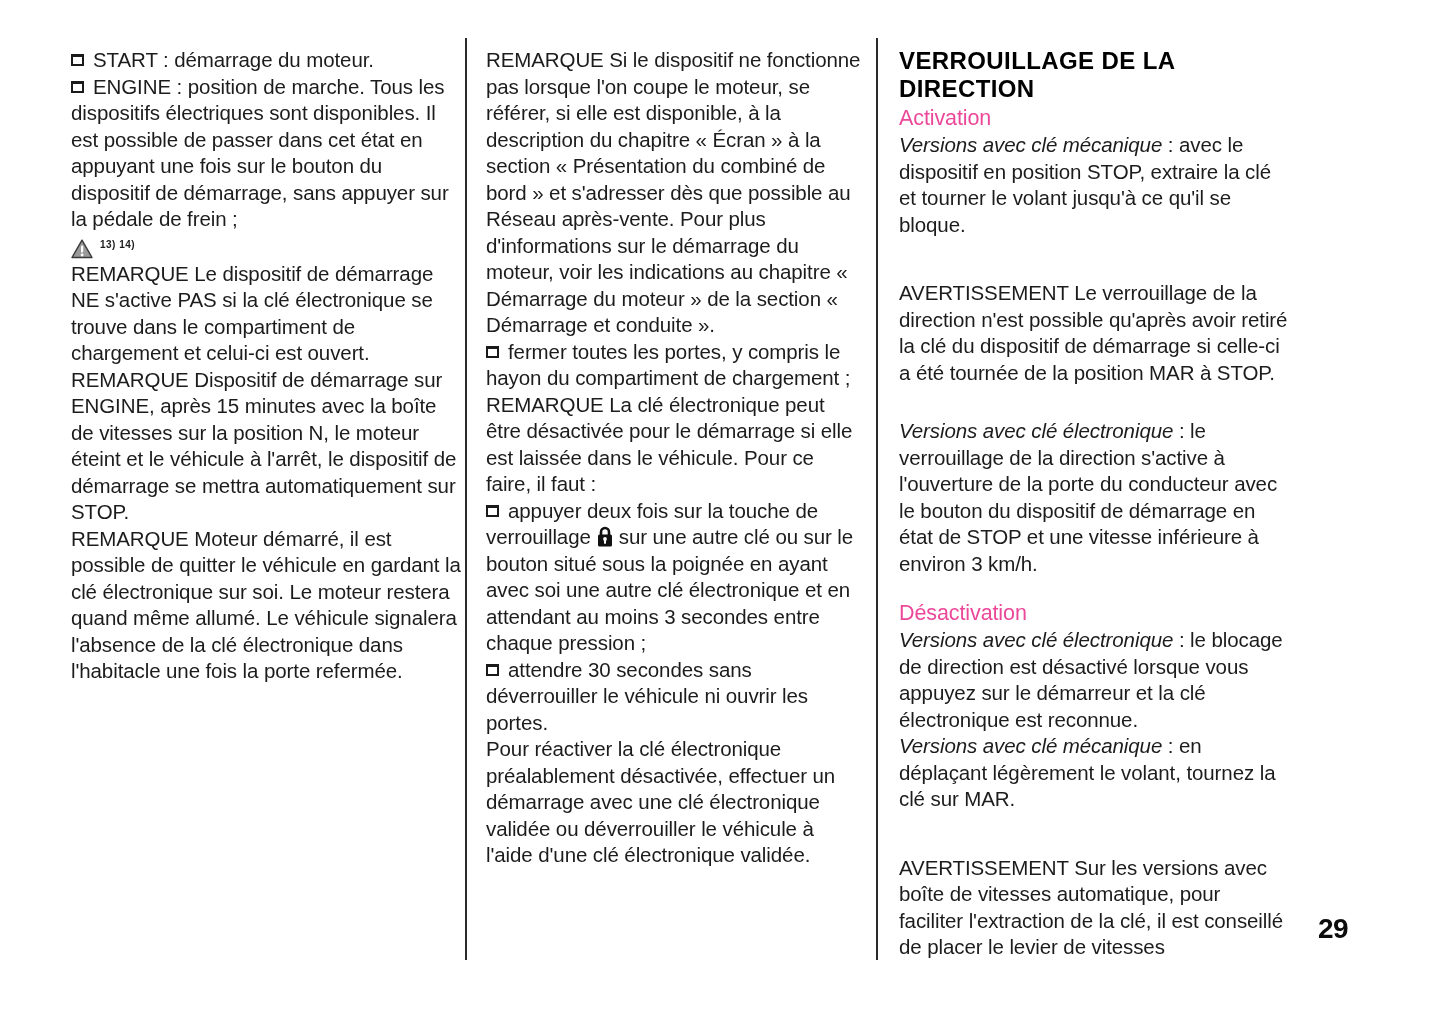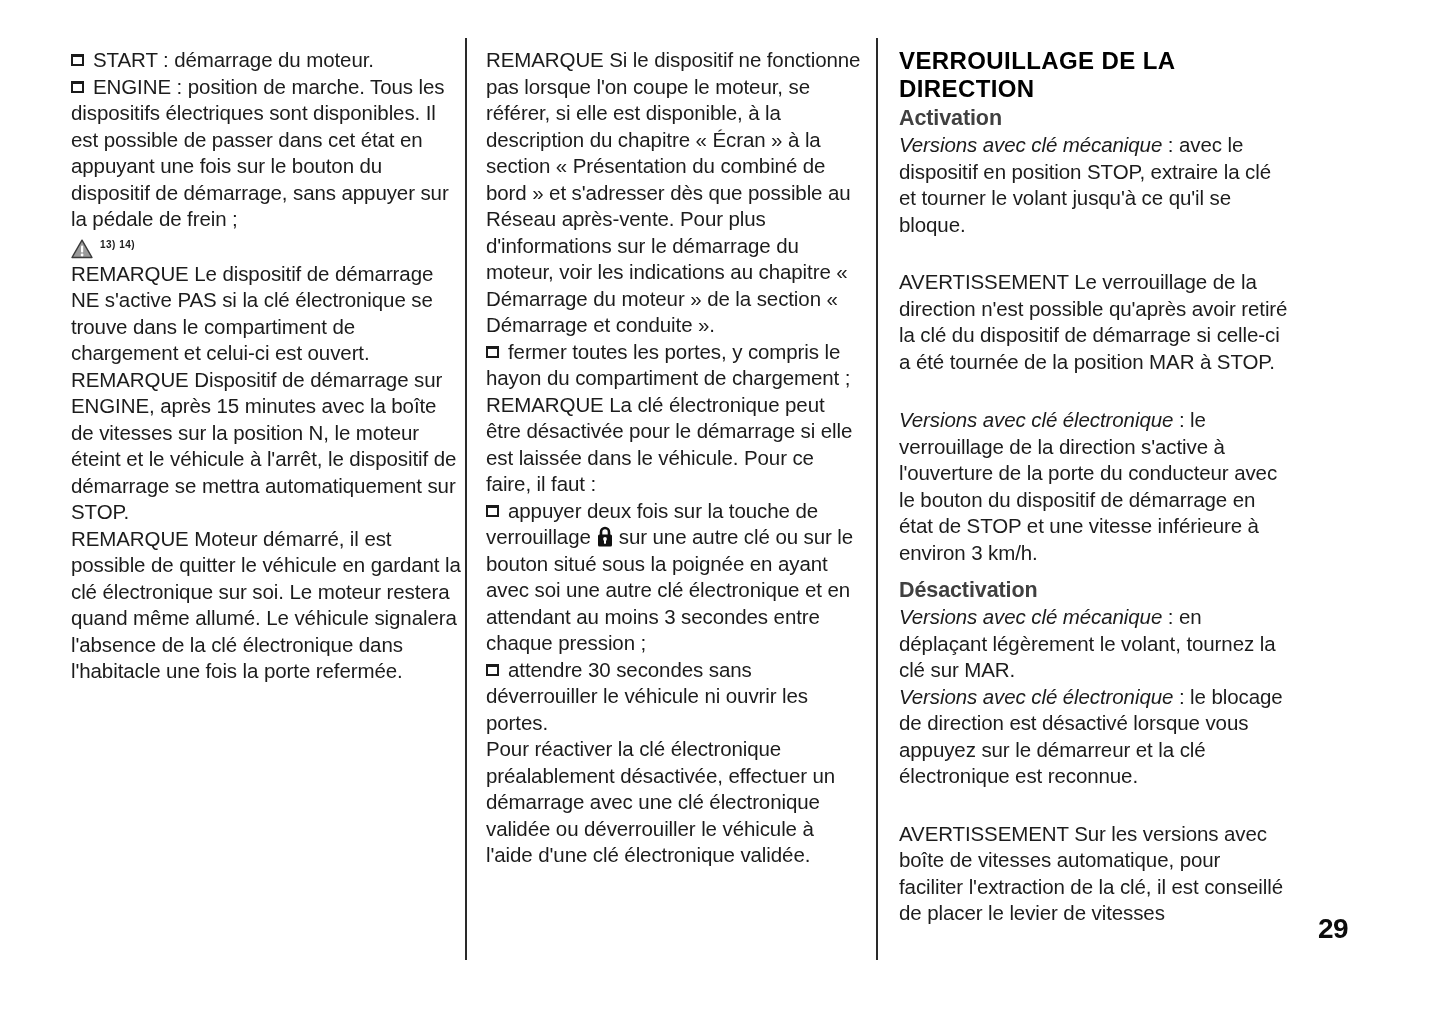--- a/index.html
+++ b/index.html
@@ -38,23 +38,23 @@
   .warn-line {
     display:flex; align-items:flex-end; gap:7px;
     height:28px; padding-bottom:2px;
   }
   .warn-refs { font-size:10px; font-weight:bold; letter-spacing:0.5px; }
   .lock-ic { margin:0 6px; vertical-align:-3px; }
   .heading {
     font-size:24px; font-weight:900; line-height:27.5px;
     letter-spacing:0.4px; color:#000000; margin-bottom:3px;
   }
-  .subhead { font-size:21.5px; font-weight:bold; line-height:27px; color:#404040; }
-  .subhead-gap { margin-top:11px; }
-  .warn-para { margin-top:31px; margin-bottom:32px; }
+  .subhead { font-size:21.5px; font-weight:normal; line-height:27px; color:#ec4899; }
+  .subhead-gap { margin-top:23px; }
+  .warn-para { margin-top:42px; margin-bottom:32px; }
   .warn-para.last { margin-bottom:0; }
   em { font-style:italic; }
   .page-number {
     position:absolute; left:1318px; top:913px;
     font-size:28px; font-weight:bold; color:#0d0d0d;
     letter-spacing:-0.5px;
   }
 </style>
 </head>
 <body>
@@ -95,20 +95,20 @@
 
   <div class="vrule vrule-2"></div>
 
   <div class="col col-3">
     <p class="heading">VERROUILLAGE DE LA DIRECTION</p>
     <p class="subhead">Activation</p>
     <p><em>Versions avec clé mécanique</em><span> : avec le dispositif en position STOP, extraire la clé et tourner le volant jusqu'à ce qu'il se bloque.</span></p>
     <p class="warn-para">AVERTISSEMENT Le verrouillage de la direction n'est possible qu'après avoir retiré la clé du dispositif de démarrage si celle-ci a été tournée de la position MAR à STOP.</p>
     <p><em>Versions avec clé électronique</em><span> : le verrouillage de la direction s'active à l'ouverture de la porte du conducteur avec le bouton du dispositif de démarrage en état de STOP et une vitesse inférieure à environ 3 km/h.</span></p>
     <p class="subhead subhead-gap">Désactivation</p>
+    <p><em>Versions avec clé électronique</em><span> : le blocage de direction est désactivé lorsque vous appuyez sur le démarreur et la clé électronique est reconnue.</span></p>
     <p><em>Versions avec clé mécanique</em><span> : en déplaçant légèrement le volant, tournez la clé sur MAR.</span></p>
-    <p><em>Versions avec clé électronique</em><span> : le blocage de direction est désactivé lorsque vous appuyez sur le démarreur et la clé électronique est reconnue.</span></p>
     <p class="warn-para last">AVERTISSEMENT Sur les versions avec boîte de vitesses automatique, pour faciliter l'extraction de la clé, il est conseillé de placer le levier de vitesses</p>
   </div>
 
   <div class="page-number">29</div>
 
 </div>
 
 </body></html>

